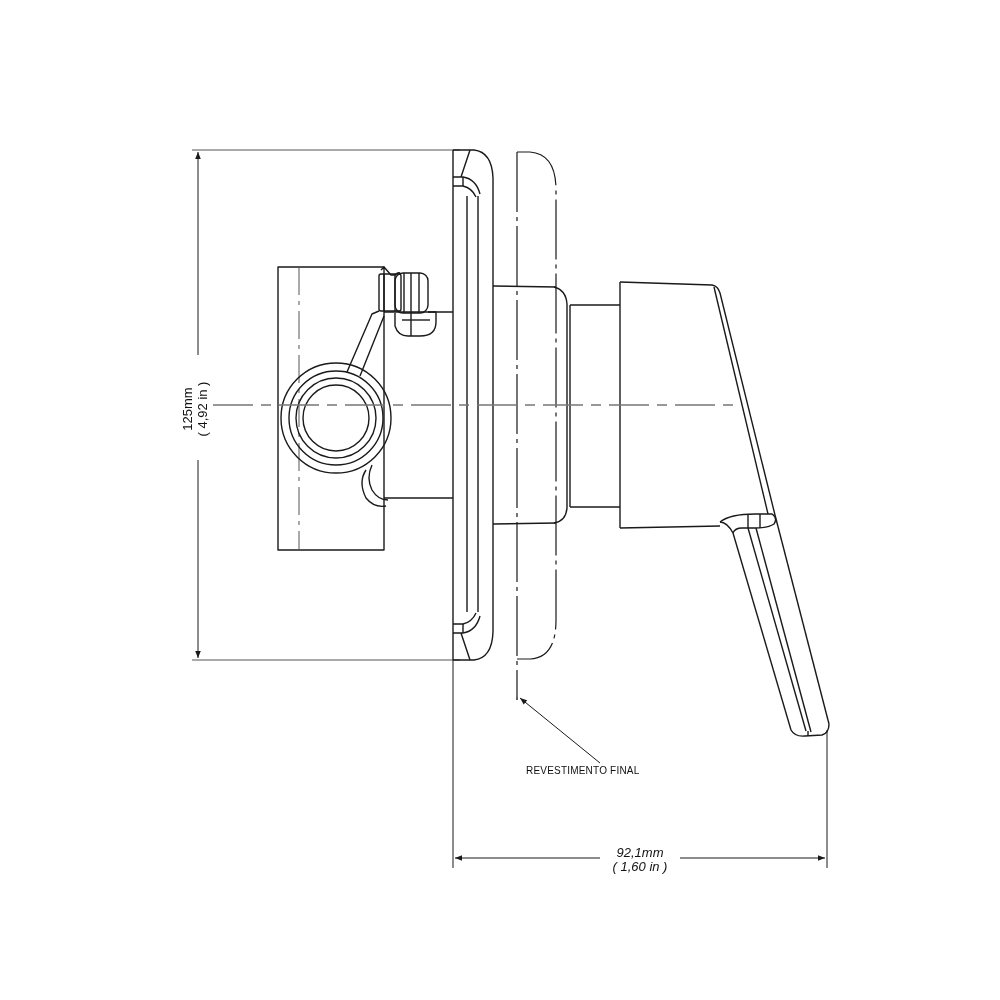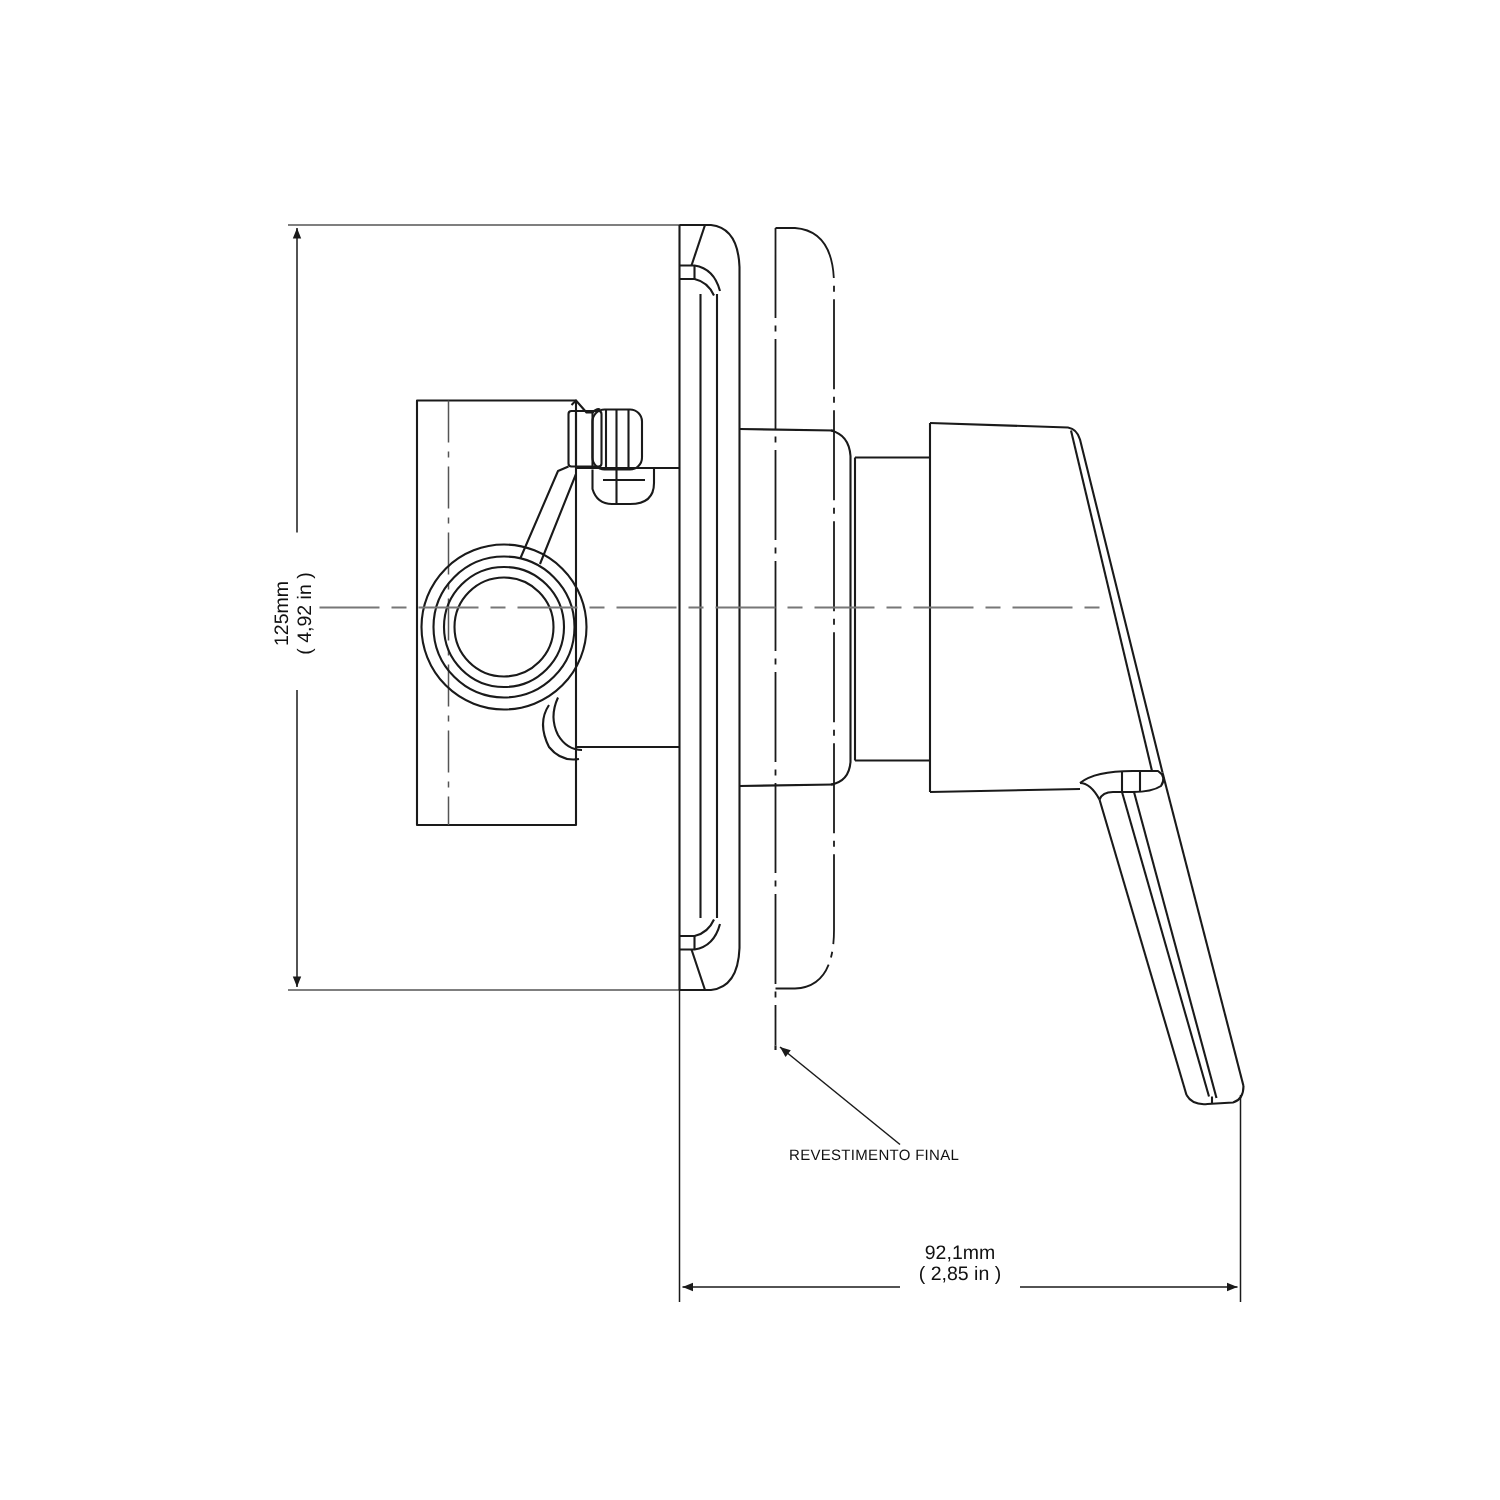--- a/index.html
+++ b/index.html
@@ -121,19 +121,19 @@
     <g>
       <line x1="213" y1="405" x2="735" y2="405" stroke="#777" stroke-width="1.3" stroke-dasharray="40,8,10,8"></line>
     </g>
   </svg>
 
   <div class="label dim-v" style="left:148px; top:392px; width:100px; height:34px;">
     <div>125mm</div>
     <div style="margin-top:2px;">( 4,92 in )</div>
   </div>
 
-  <div class="label dim-h" style="left:590px; top:828px; width:100px;">
+  <div class="label dim-h" style="left:590px; top:846px; width:100px;font-style:italic;">
     <div>92,1mm</div>
-    <div style="margin-top:1px;">( 2,85 in )</div>
+    <div style="margin-top:1px;">( 1,60 in )</div>
   </div>
 
   <div class="label callout" style="left:526px; top:766px;">REVESTIMENTO FINAL</div>
 </div>
 
 </body></html>

